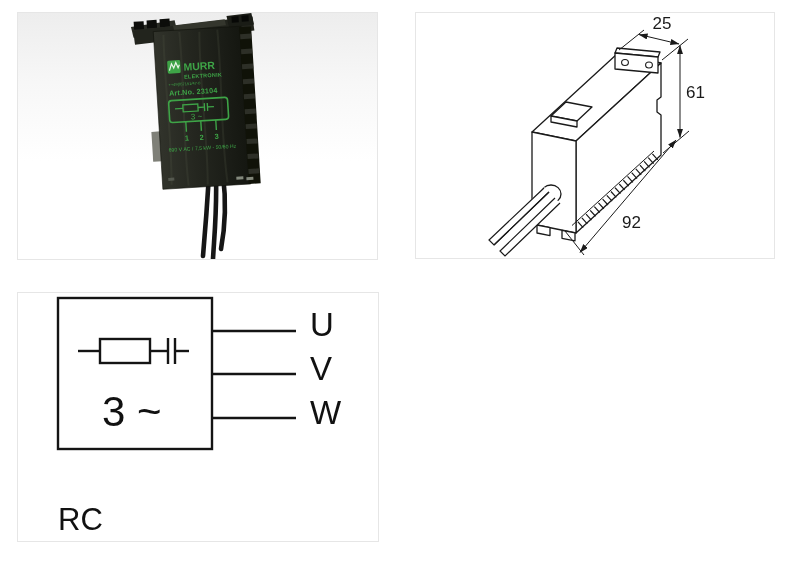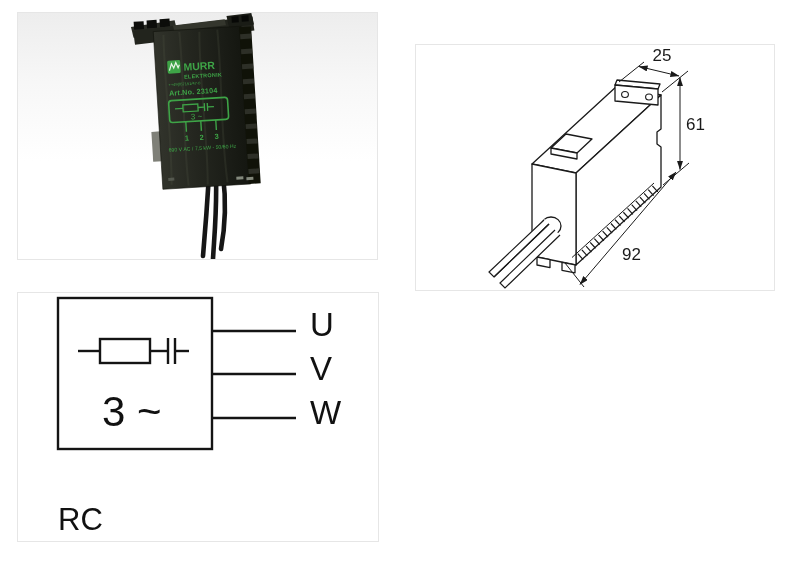--- a/index.html
+++ b/index.html
@@ -1,19 +1,19 @@
 <!DOCTYPE html>
 <html><head>
 <meta charset="utf-8">
 <style>
   html,body{margin:0;padding:0;background:#ffffff;}
   body{width:800px;height:570px;position:relative;font-family:"Liberation Sans",sans-serif;overflow:hidden;}
   .panel{position:absolute;background:#ffffff;border:1px solid #e6e6e6;box-sizing:border-box;}
   #panel-photo{left:17px;top:12px;width:361px;height:248px;}
-  #panel-drawing{left:415px;top:12px;width:360px;height:247px;margin-top:32px;}
+  #panel-drawing{left:415px;top:12px;width:360px;height:247px;}
   #panel-schematic{left:17px;top:292px;width:362px;height:250px;}
   svg{display:block;}
   text{font-family:"Liberation Sans",sans-serif;}
   .dim-text{font-size:17px;fill:#1a1a1a;}
   .big-letter{font-size:33px;fill:#111111;}
   .caption-text{font-size:31px;fill:#111111;}
 </style>
 </head>
 <body>
 

